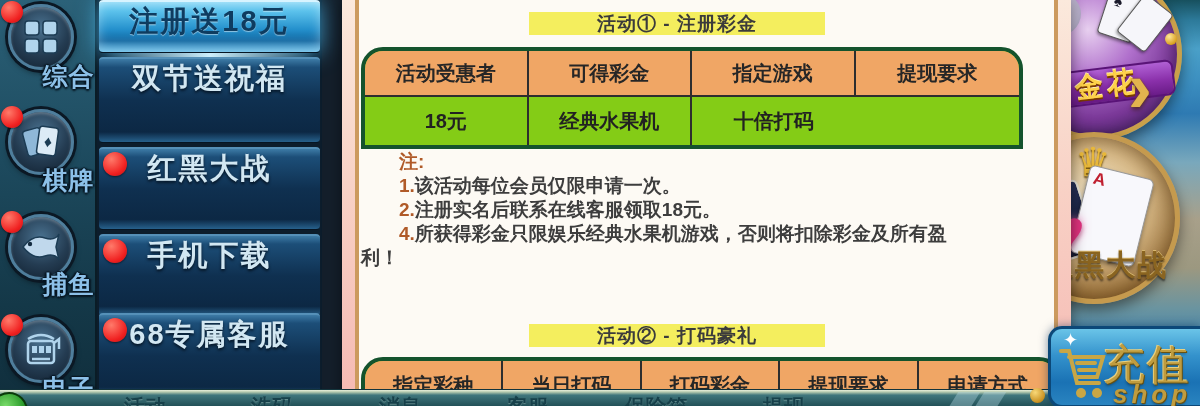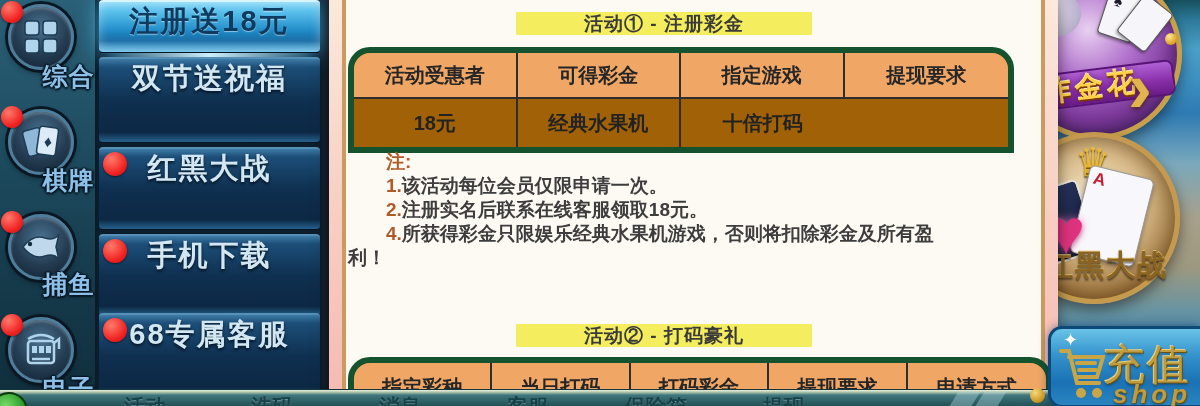--- a/index.html
+++ b/index.html
@@ -128,37 +128,37 @@
     border-top:2px solid #d8f4ff;color:#0e3c60;
     text-shadow:0 1px 1px rgba(255,255,255,.5);
     box-shadow:0 0 22px rgba(80,200,255,.75), inset 0 -6px 12px rgba(255,255,255,.35);
   }
   .menu-btn.selected::after{
     content:"";position:absolute;left:6px;right:6px;bottom:-5px;height:4px;border-radius:2px;
     background:linear-gradient(90deg,rgba(180,240,255,0),#cdeffc,rgba(180,240,255,0));
   }
   
   .panel-frame{
-    position:absolute;left:329px;top:0;width:729px;height:406px;z-index:5;
+    position:absolute;left:342px;top:0;width:729px;height:406px;z-index:5;
     background:linear-gradient(180deg,#fbe9dc 0%,#f8d2c6 45%,#f5b9b3 100%);
     box-shadow:0 0 14px rgba(0,0,0,.5);
   }
   .panel-white{
     position:absolute;left:13px;right:13px;top:0;bottom:0;background:#fdfaf4;
     border-left:4px solid #cc9a5e;border-right:4px solid #cc9a5e;box-sizing:content-box;
   }
   .hl-title{
     position:absolute;left:170px;width:296px;height:23px;background:#f4ee5e;
     font-size:19px;font-weight:bold;color:#3b3b3b;text-align:center;line-height:23px;
     letter-spacing:1px;
   }
   .t1{top:12px;} .t2{top:324px;}
   .promo-table{
-    position:absolute;border:6px solid #14532d;border-radius:22px 22px 0 0;overflow:hidden;
-    background:#a16207;display:grid;
+    position:absolute;border:4px solid #14532d;border-radius:22px 22px 0 0;overflow:hidden;
+    background:#84cc16;display:grid;
   }
   .table1{left:2px;top:47px;width:654px;grid-template-columns:repeat(4,1fr);
     grid-template-rows:46px 48px;}
   .table2{left:2px;top:357px;width:692px;grid-template-columns:repeat(5,1fr);
     grid-template-rows:49px;}
   .cell{
     display:flex;align-items:center;justify-content:center;
     font-size:20px;font-weight:bold;color:#262626;
     border-right:2px solid #2e2e2e;box-sizing:border-box;white-space:nowrap;
   }

